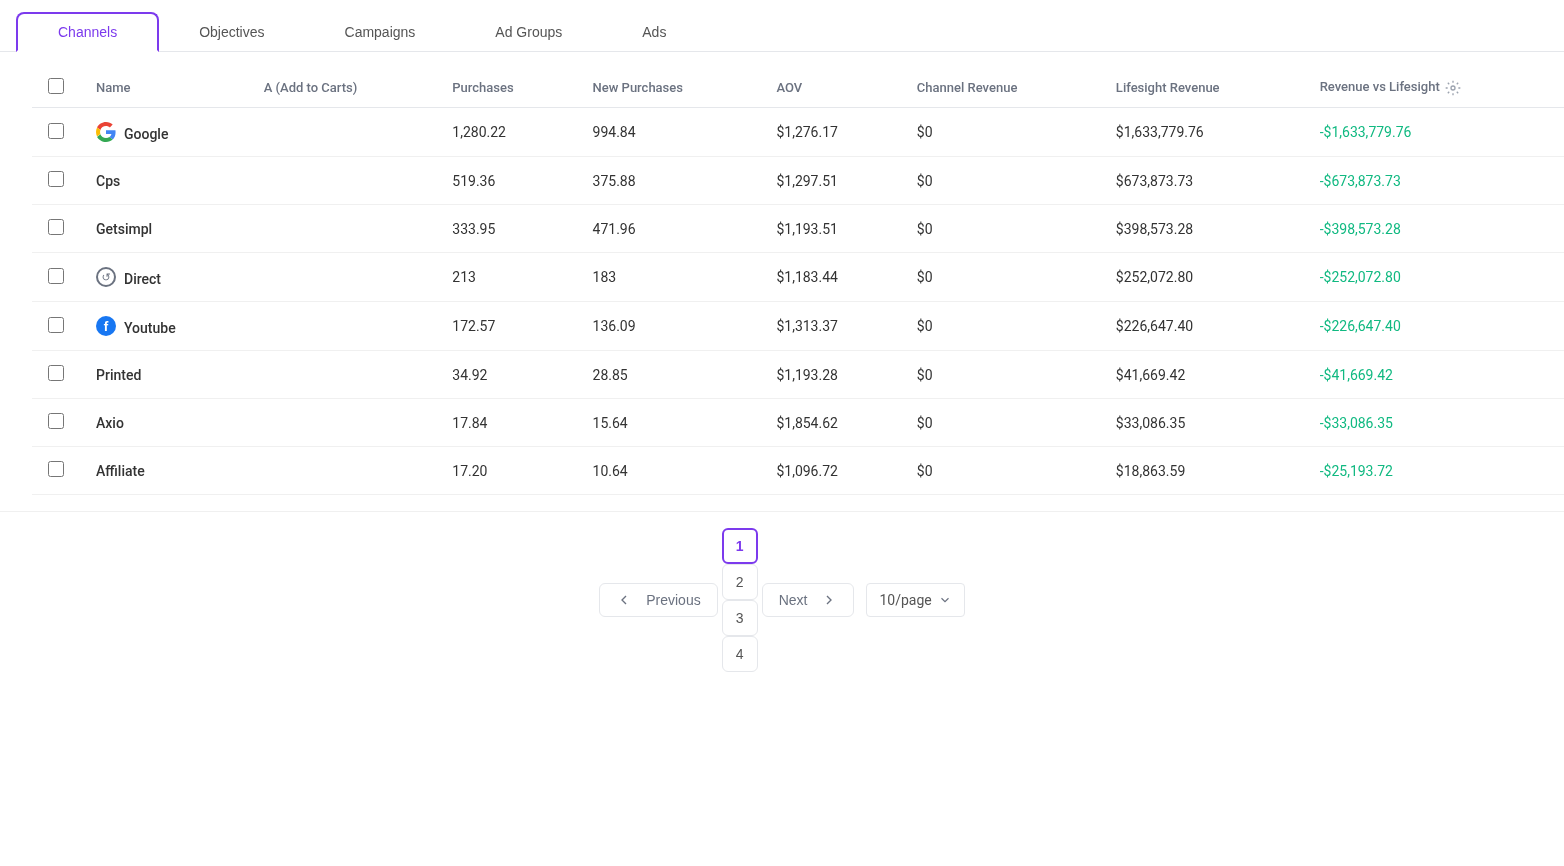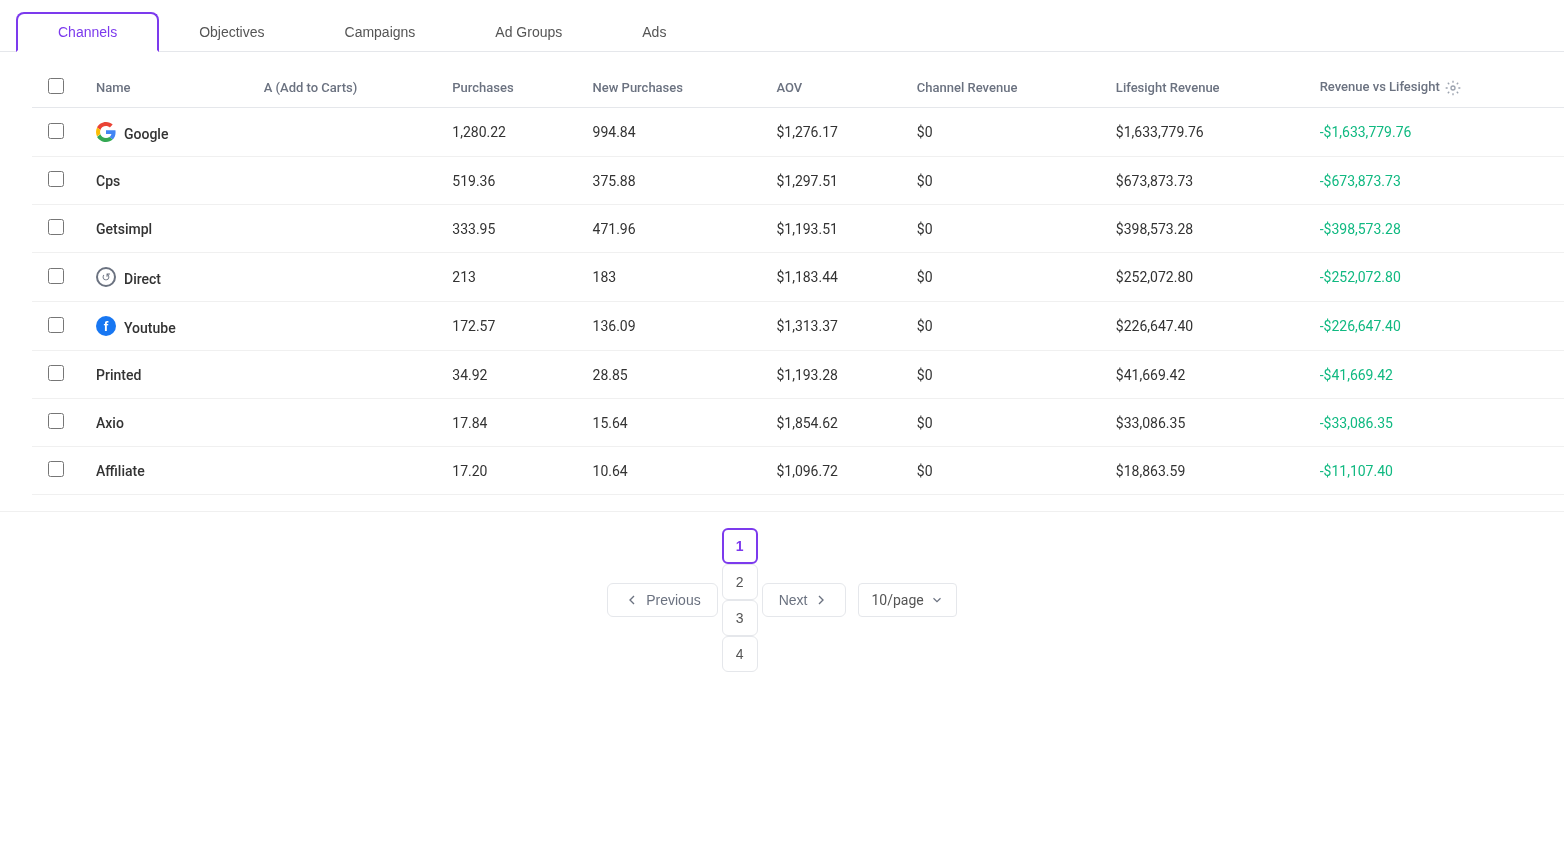--- a/index.html
+++ b/index.html
@@ -171,21 +171,21 @@
 
     .page-btn.active {
       border: 2px solid #7c3aed;
       color: #7c3aed;
       font-weight: 600;
     }
 
     .prev-btn, .next-btn {
       display: flex;
       align-items: center;
-      gap: 6px;
+      gap: 14px;
       padding: 8px 16px;
       border: 1px solid #e5e7eb;
       background: #fff;
       border-radius: 6px;
       cursor: pointer;
       font-size: 14px;
       color: #6b7280;
     }
 
     .per-page-select {
@@ -386,21 +386,21 @@
             <div class="channel-name">
               <span>Affiliate</span>
             </div>
           </td>
           <td class="truncated-col"></td>
           <td>17.20</td>
           <td>10.64</td>
           <td>$1,096.72</td>
           <td>$0</td>
           <td>$18,863.59</td>
-          <td class="negative-val">-$11,107.40</td>
+          <td class="negative-val">-$25,193.72</td>
         </tr>
       </tbody>
   </table>
 </div>
 
 <div class="pagination">
   <button class="prev-btn">
     <svg width="16" height="16" viewBox="0 0 24 24" fill="none" stroke="#6b7280" stroke-width="2">
       <polyline points="15 18 9 12 15 6"></polyline>
     </svg>

